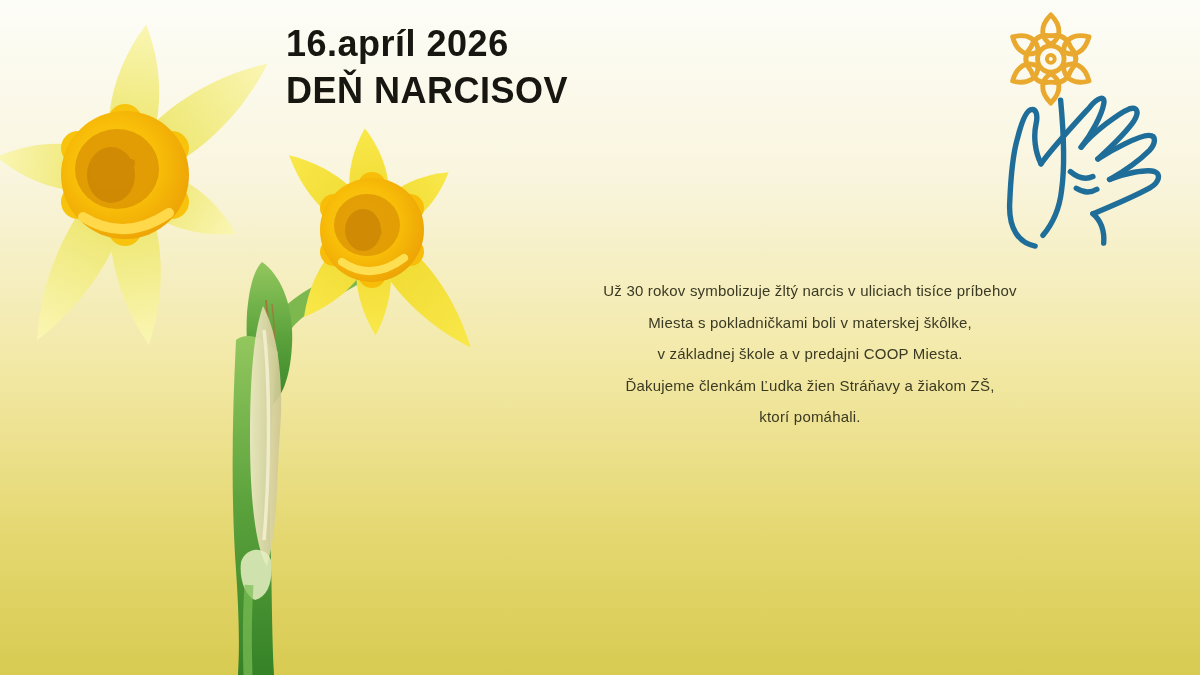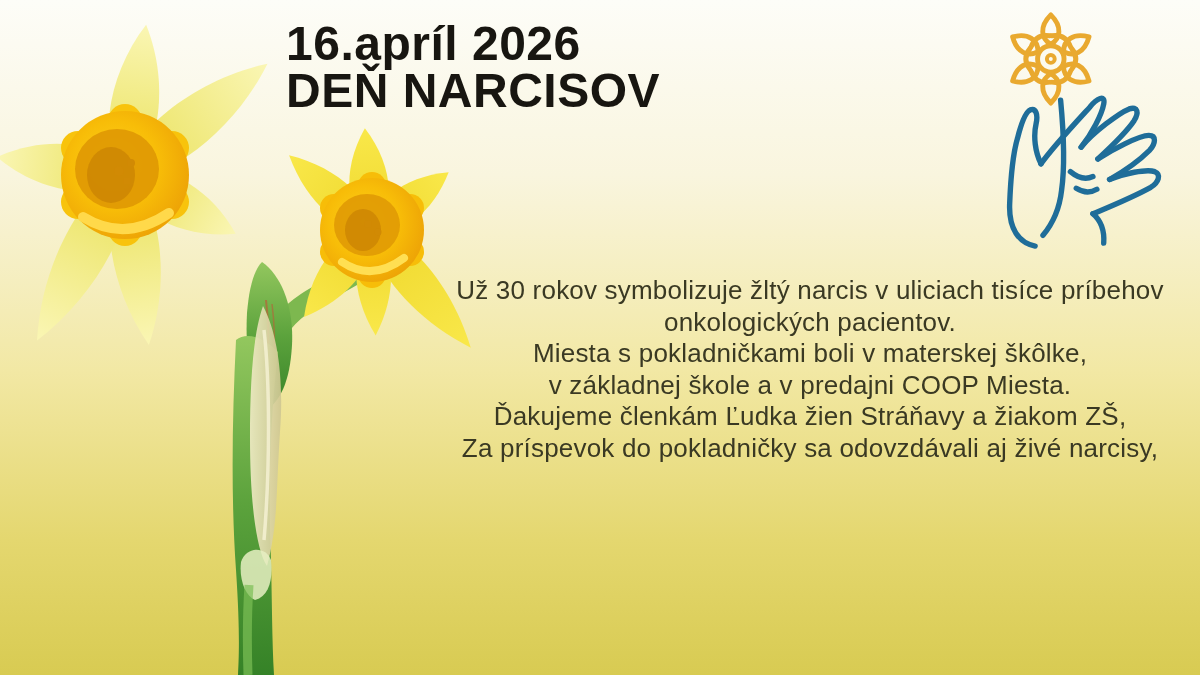--- a/index.html
+++ b/index.html
@@ -5,26 +5,26 @@
   html,body{margin:0;padding:0;}
   .canvas{
     position:relative;width:1200px;height:675px;overflow:hidden;
     background:linear-gradient(180deg,#fdfdf8 0%,#f9f5de 26%,#f2e8a4 55%,#e4d76f 80%,#d8cb52 100%);
     font-family:"Liberation Sans",sans-serif;
   }
   .photo{position:absolute;left:0;top:0;}
   .logo{position:absolute;left:992px;top:8px;}
   .title-block{
     position:absolute;left:286px;top:20px;
-    color:#181611;font-weight:700;font-size:48px;line-height:47px;letter-spacing:.5px;
+    color:#181611;font-weight:700;font-size:36px;line-height:47px;letter-spacing:.5px;
     white-space:nowrap;
   }
   .body-text{
     position:absolute;left:420px;top:275px;width:780px;
-    text-align:center;color:#3a3923;font-size:26px;line-height:31.6px;letter-spacing:.2px;
+    text-align:center;color:#3a3923;font-size:15px;line-height:31.6px;letter-spacing:.2px;
   }
   .body-text .line{white-space:nowrap;}
 </style>
 </head>
 <body>
 
 <div class="canvas">
 
   <svg class="photo" viewBox="0 0 480 675" width="480" height="675" aria-hidden="true">
     <defs>
@@ -139,20 +139,19 @@
       <path d="M -11 -21 Q 0 -30 11 -21" transform="rotate(210)"></path>
       <path d="M -11 -21 Q 0 -30 11 -21" transform="rotate(270)"></path>
       <path d="M -11 -21 Q 0 -30 11 -21" transform="rotate(330)"></path>
       <circle r="13.5"></circle>
       <circle r="4" stroke-width="4"></circle>
     </g>
   </svg>
 
   <div class="body-text">
       <div class="line">Už 30 rokov symbolizuje žltý narcis v uliciach tisíce príbehov</div>
-      <div class="line">onkologických pacientov.</div>
       <div class="line">Miesta s pokladničkami boli v materskej škôlke,</div>
       <div class="line">v základnej škole a v predajni COOP Miesta.</div>
       <div class="line">Ďakujeme členkám Ľudka žien Stráňavy a žiakom ZŠ,</div>
-      <div class="line">Za príspevok do pokladničky sa odovzdávali aj živé narcisy,</div>
+      <div class="line">ktorí pomáhali.</div>
     </div>
 
 </div>
 
 </body></html>

